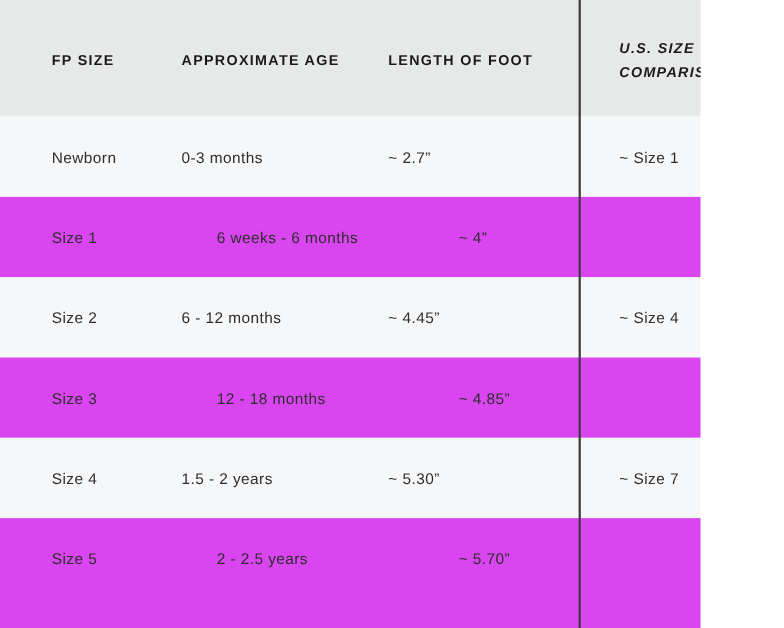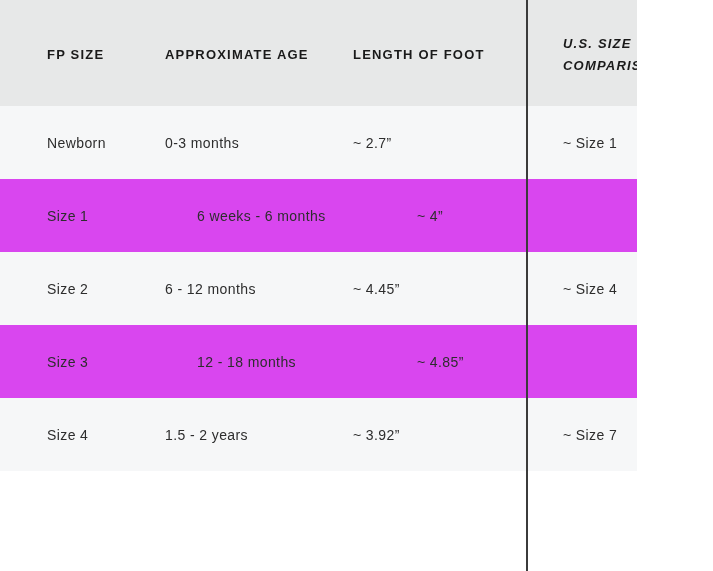--- a/index.html
+++ b/index.html
@@ -97,17 +97,23 @@
 
   <div class="row dark">
     <div class="cell c1">Size 3</div>
     <div class="cell c2">12 - 18 months</div>
     <div class="cell c3">~ 4.85”</div>
   </div>
 
   <div class="row light">
     <div class="cell c1">Size 4</div>
     <div class="cell c2">1.5 - 2 years</div>
-    <div class="cell c3">~ 3.92”</div>
+    <div class="cell c3">~ 5.30”</div>
     <div class="cell c4">~ Size 7</div>
   </div>
 
+  <div class="row dark last">
+    <div class="cell c1">Size 5</div>
+    <div class="cell c2">2 - 2.5 years</div>
+    <div class="cell c3">~ 5.70”</div>
+    <div class="cell c4">~ Size 8</div>
+  </div>
 </div>
 
 </body></html>

